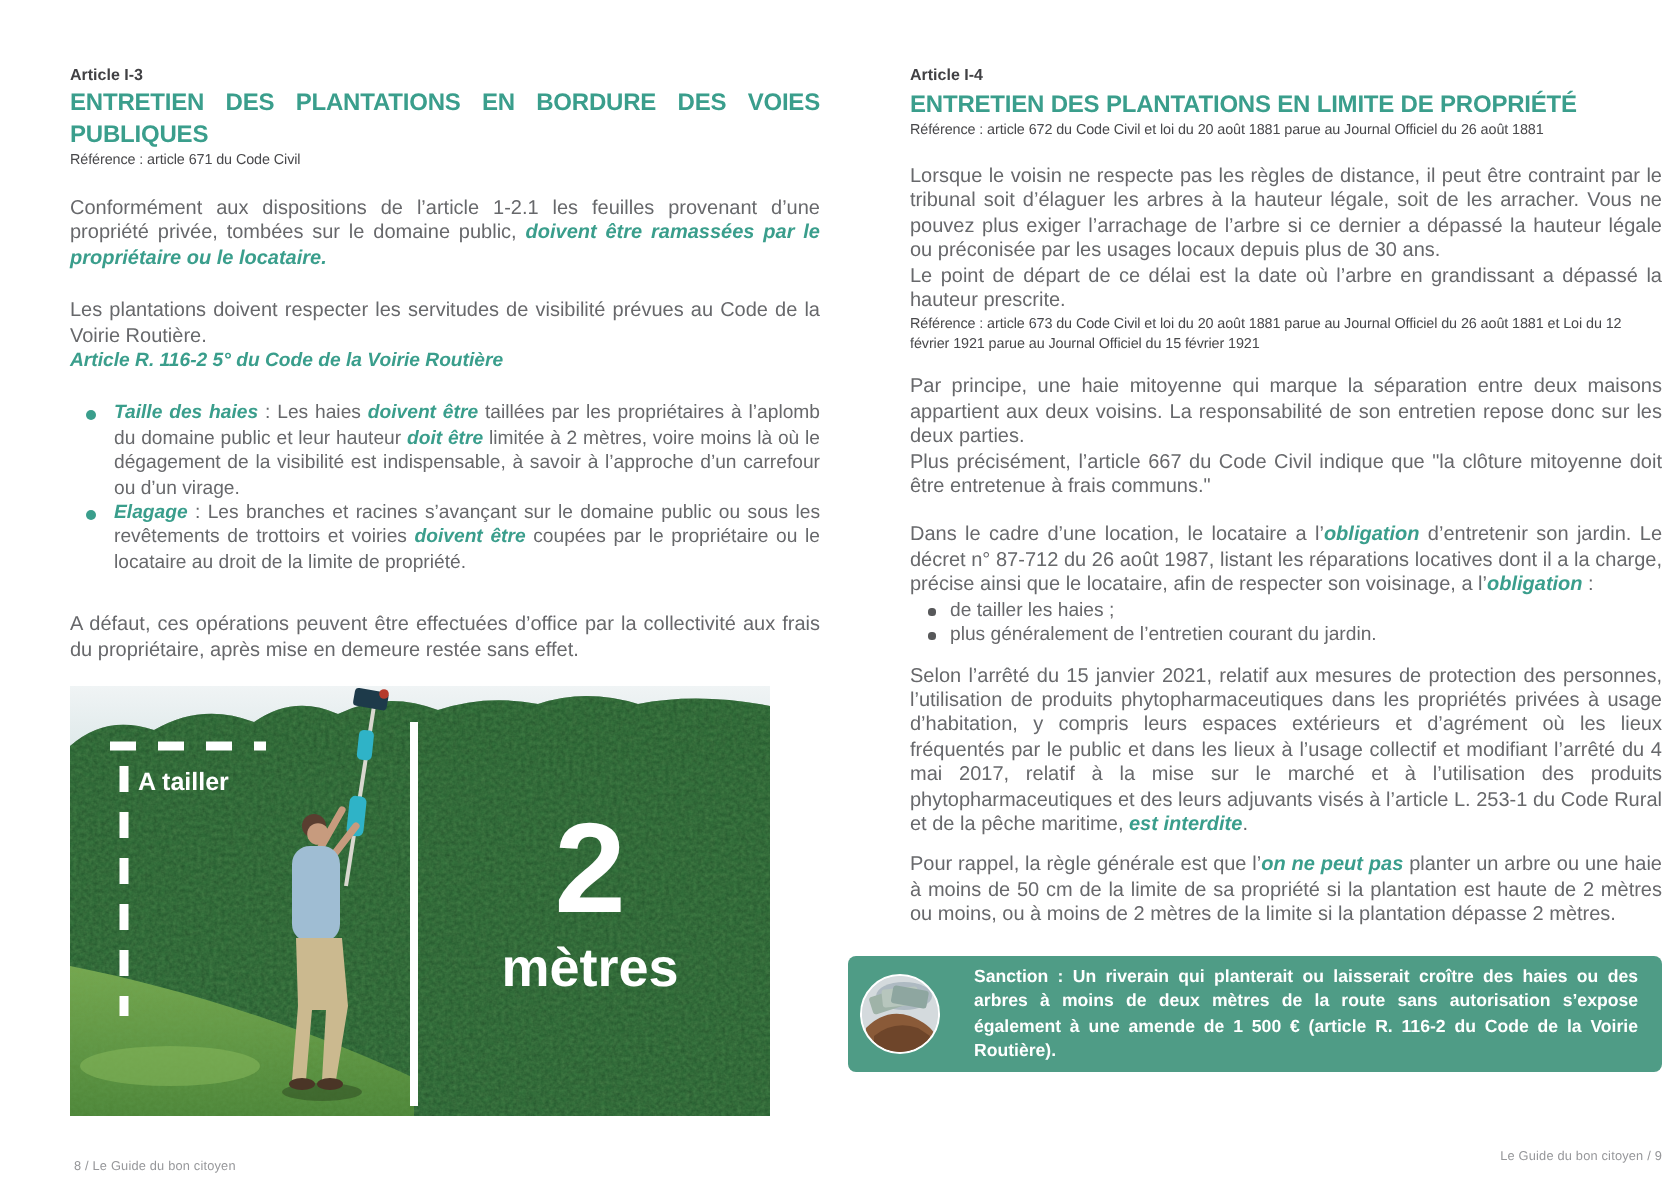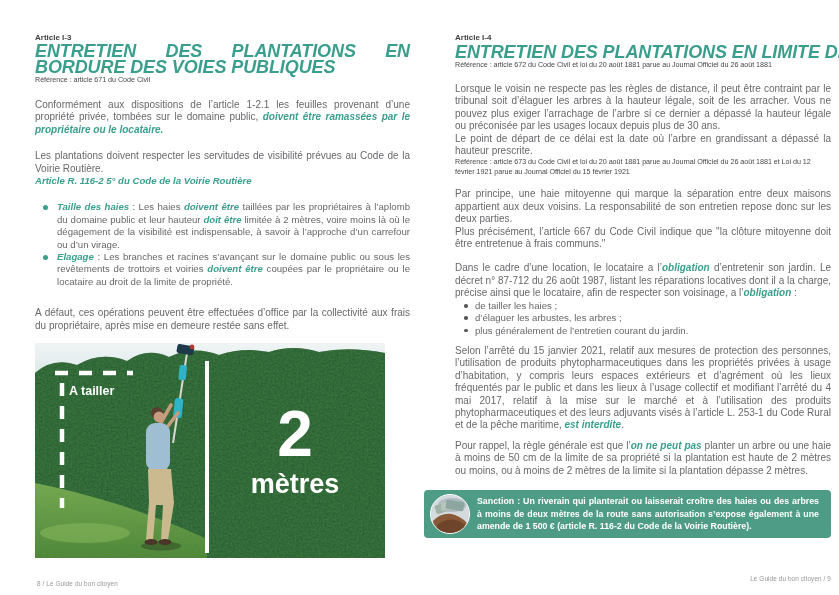--- a/index.html
+++ b/index.html
@@ -10,37 +10,37 @@
   }
   html,body{margin:0;padding:0;background:#fff;}
   .sheet{
     position:relative;width:839px;height:595px;background:#ffffff;overflow:hidden;
     font-family:"Liberation Sans",sans-serif;color:var(--body);
   }
   .col{position:absolute;top:30px;}
   #col-left{left:35px;width:375px;}
   #col-right{left:455px;width:376px;}
   .article-label{font-size:8px;font-weight:bold;color:var(--dark);line-height:10px;margin-top:3px;}
-  .title{font-size:18px;font-weight:bold;color:var(--teal);line-height:15.5px;text-align:justify;margin-top:1px;letter-spacing:-0.1px;font-style:italic;}
+  .title{font-size:12px;font-weight:bold;color:var(--teal);line-height:15.5px;text-align:justify;margin-top:1px;letter-spacing:-0.1px;}
   .title.oneline{white-space:nowrap;line-height:16px;}
   .ref{font-size:7.2px;font-weight:normal;color:#48484B;line-height:10px;letter-spacing:-0.05px;}
   .body-p{font-size:10px;line-height:12.4px;text-align:justify;}
   .m13{margin-top:13px}.m14{margin-top:14px}.m11{margin-top:11px}.m12{margin-top:12px}
   .m19{margin-top:19px}.m8{margin-top:8px}.m20{}
   .em{color:var(--teal);font-weight:bold;font-style:italic;}
   .teal-line{font-size:9.6px;line-height:12.4px;}
   ul.doc-list{margin:14px 0 0 0;padding-left:22px;list-style:none;font-size:9.6px;line-height:12.4px;text-align:justify;}
   ul.doc-list li{position:relative;}
   ul.doc-list li::before{content:"";position:absolute;left:-14px;top:3.6px;width:5px;height:5px;border-radius:50%;background:var(--teal);}
   ul.plain-list{margin:0;padding-left:20px;list-style:none;font-size:9.6px;line-height:12.4px;}
   ul.plain-list li{position:relative;}
   ul.plain-list li::before{content:"";position:absolute;left:-11px;top:4.4px;width:3.5px;height:3.5px;border-radius:50%;background:#57585A;}
   .photo{position:relative;width:350px;height:215px;margin-top:11px;overflow:hidden;}
   .banner{
-    display:flex;align-items:center;gap:7px;background:var(--banner);border-radius:4px;
+    display:flex;align-items:center;gap:17px;background:var(--banner);border-radius:4px;
     margin:13px 0 0 -31px;width:407px;box-sizing:border-box;min-height:45px;padding:4px 12px 4px 6px;
   }
   .banner-icon{width:38px;height:38px;border-radius:50%;flex:0 0 auto;overflow:hidden;border:1.5px solid #fff;background:#cfd6da;}
   .banner-text{color:#fff;font-weight:bold;font-size:8.8px;line-height:12.6px;text-align:justify;}
   .footer{position:absolute;font-size:6.4px;color:#96979A;letter-spacing:0.1px;}
   #footer-left{left:37px;top:580px;}
   #footer-right{right:8px;top:575px;}
 </style>
 </head>
 <body>
@@ -135,21 +135,20 @@
       <span>Le point de départ de ce délai est la date où l’arbre en grandissant a dépassé la hauteur prescrite.</span>
     </div>
     <div class="ref m20">Référence : article 673 du Code Civil et loi du 20 août 1881 parue au Journal Officiel du 26 août 1881 et Loi du 12 février 1921 parue au Journal Officiel du 15 février 1921</div>
     <div class="body-p m11">
       <span>Par principe, une haie mitoyenne qui marque la séparation entre deux maisons appartient aux deux voisins. La responsabilité de son entretien repose donc sur les deux parties.</span><br>
       <span>Plus précisément, l’article 667 du Code Civil indique que "la clôture mitoyenne doit être entretenue à frais communs."</span>
     </div>
     <div class="body-p m12"><span>Dans le cadre d’une location, le locataire a l’</span><span class="em">obligation</span><span> d’entretenir son jardin. Le décret n° 87-712 du 26 août 1987, listant les réparations locatives dont il a la charge, précise ainsi que le locataire, afin de respecter son voisinage, a l’</span><span class="em">obligation</span><span> :</span></div>
     <ul class="plain-list">
       <li>de tailler les haies ;</li>
-      <li>d’élaguer les arbustes, les arbres ;</li>
       <li>plus généralement de l’entretien courant du jardin.</li>
     </ul>
     <div class="body-p m8"><span>Selon l’arrêté du 15 janvier 2021, relatif aux mesures de protection des personnes, l’utilisation de produits phytopharmaceutiques dans les propriétés privées à usage d’habitation, y compris leurs espaces extérieurs et d’agrément où les lieux fréquentés par le public et dans les lieux à l’usage collectif et modifiant l’arrêté du 4 mai 2017, relatif à la mise sur le marché et à l’utilisation des produits phytopharmaceutiques et des leurs adjuvants visés à l’article L. 253-1 du Code Rural et de la pêche maritime, </span><span class="em">est interdite</span><span>.</span></div>
     <div class="body-p m8"><span>Pour rappel, la règle générale est que l’</span><span class="em">on ne peut pas</span><span> planter un arbre ou une haie à moins de 50 cm de la limite de sa propriété si la plantation est haute de 2 mètres ou moins, ou à moins de 2 mètres de la limite si la plantation dépasse 2 mètres.</span></div>
 
     <div class="banner">
       <div class="banner-icon">
         <svg width="38" height="38" viewBox="0 0 38 38">
           <circle cx="19" cy="19" r="19" fill="#d4dadd"></circle>
           <ellipse cx="21" cy="10" rx="14" ry="7" fill="#aebac2"></ellipse>

